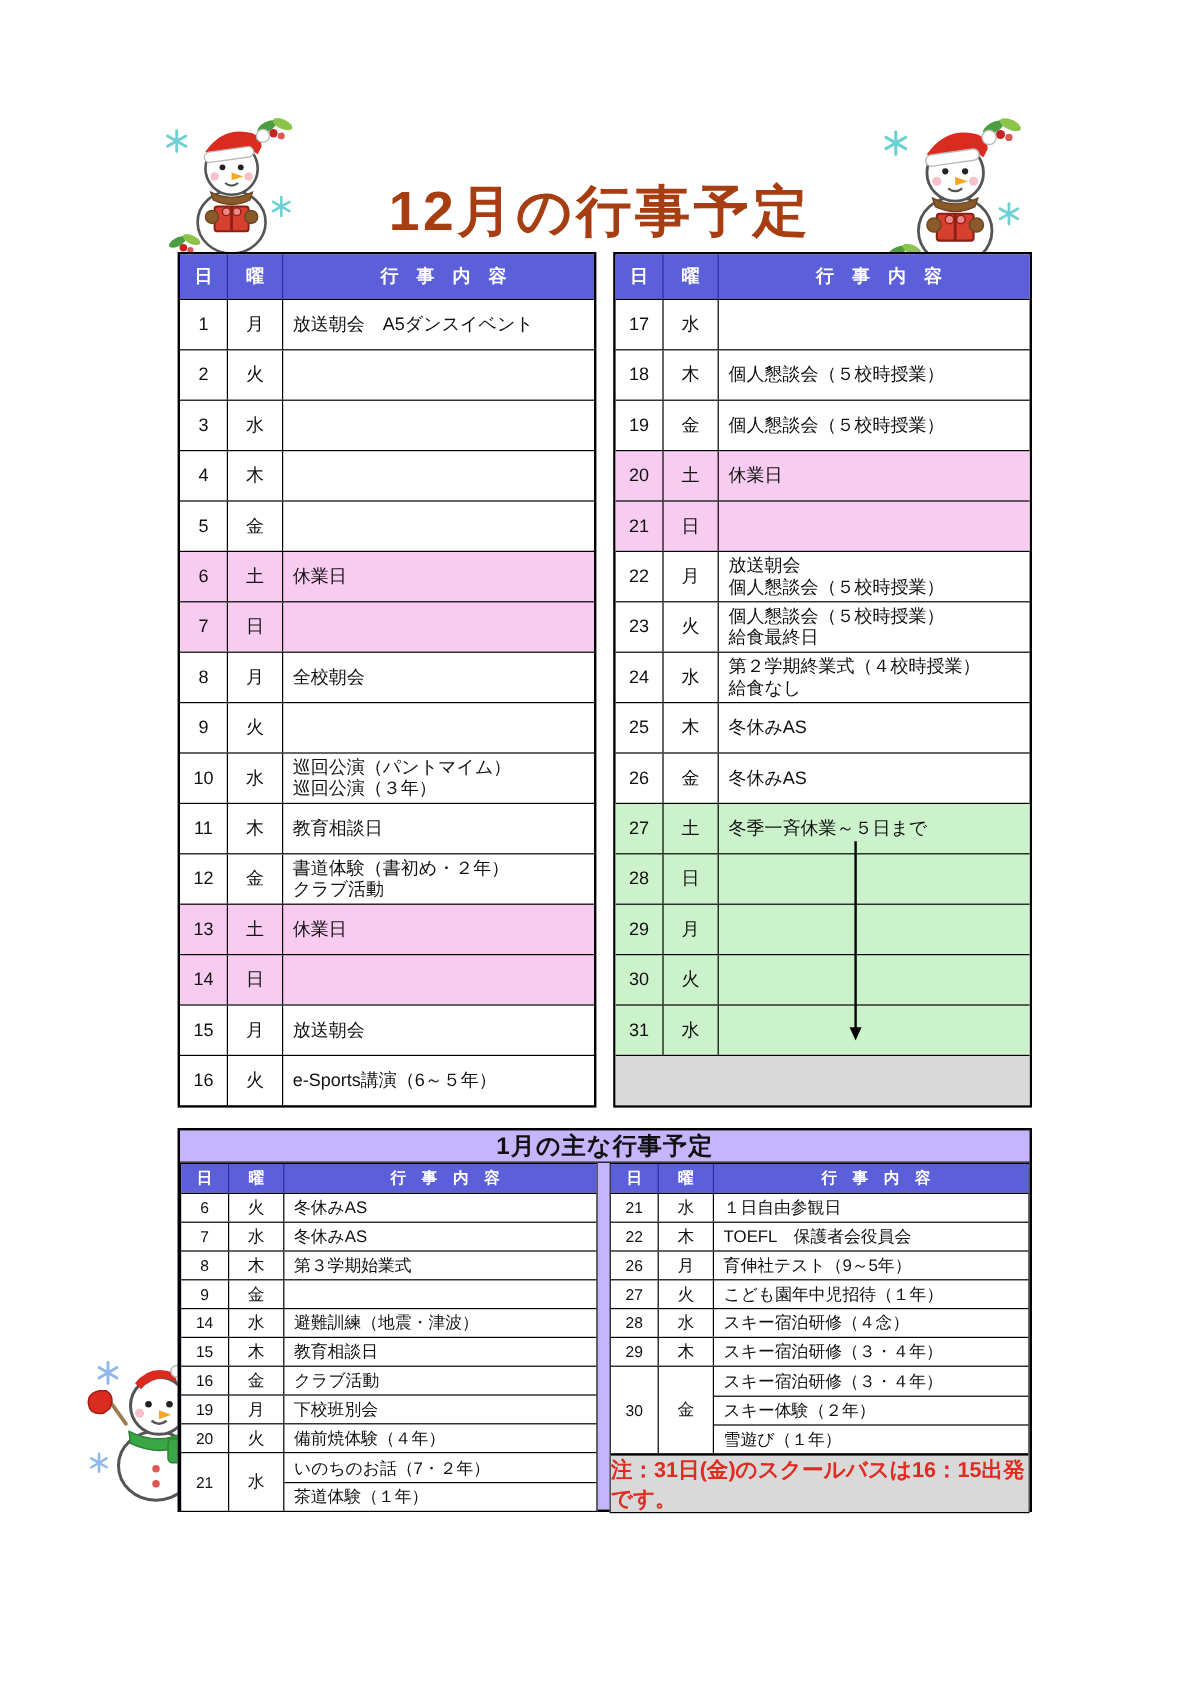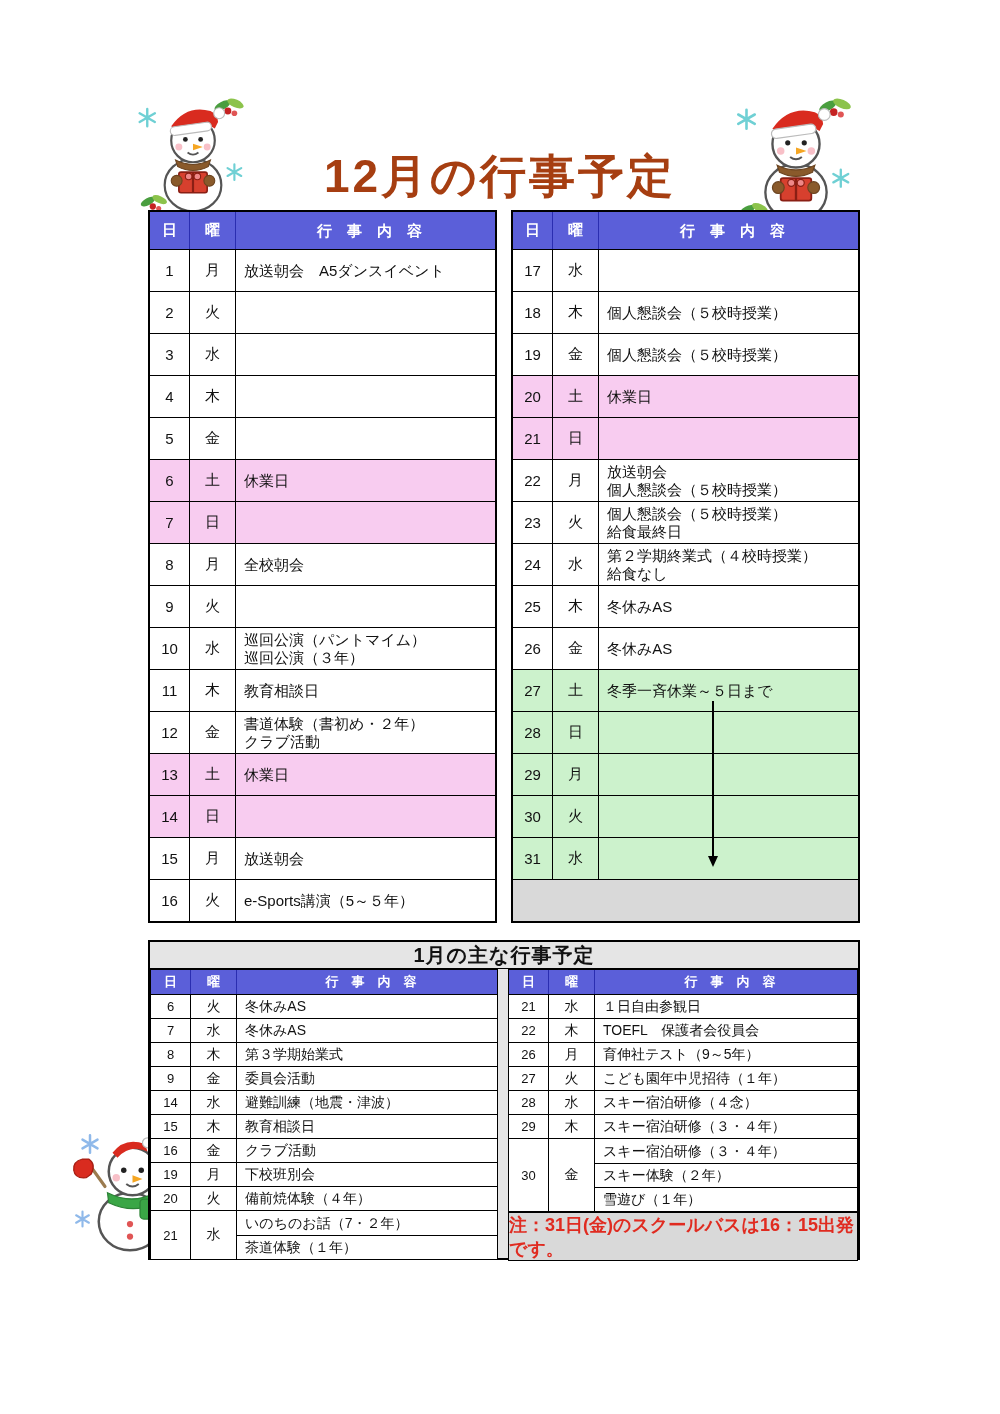--- a/index.html
+++ b/index.html
@@ -35,21 +35,21 @@
   .bg-green{background:var(--green)}
 
   .grayrow{height:42px;background:var(--gray);border-top:1px solid #000}
 
   .arrow{position:absolute;left:199px;top:489px;height:156px;width:0;border-left:2px solid #000}
   .arrow::after{content:"";position:absolute;left:-6px;bottom:-10px;width:0;height:0;
     border-left:5px solid transparent;border-right:5px solid transparent;border-top:11px solid #000}
 
   
   .jan-box{position:absolute;left:148px;top:940px;width:712px;height:320px;
-    border:2px solid #000;background:#e5e5e5;z-index:1}
+    border:2px solid #000;background:#c4b5fd;z-index:1}
   .jan-title{height:27px;border-bottom:1px solid #000;display:flex;align-items:center;
     justify-content:center;font-size:20px;font-weight:bold;letter-spacing:1px}
   .jan-table{position:absolute;border:1px solid #000;background:#fff}
   .jan-left{left:0;top:27px;width:348px}
   .jan-right{left:358px;top:27px;width:350px}
   .jan-table .hrow{height:24px}
   .jan-table .hrow .c{font-size:13px}
   .jan-table .row{height:24px;font-size:14px}
   .jan-table .row .c.day{font-size:13px}
   .jan-table .row.split{height:auto}
@@ -222,21 +222,21 @@
           <div class="c content"></div>
         </div>
         <div class="row">
           <div class="c day">15</div>
           <div class="c wd">月</div>
           <div class="c content">放送朝会</div>
         </div>
         <div class="row">
           <div class="c day">16</div>
           <div class="c wd">火</div>
-          <div class="c content">e-Sports講演（5～５年）</div>
+          <div class="c content">e-Sports講演（6～５年）</div>
         </div>
       </div>
   </div>
 
   <div class="cal dec-right">
     <div class="hrow">
       <div class="c day">日</div>
       <div class="c wd">曜</div>
       <div class="c content">行　事　内　容</div>
     </div>
@@ -353,21 +353,20 @@
             <div class="c content">冬休みAS</div>
           </div>
           <div class="row">
             <div class="c day">8</div>
             <div class="c wd">木</div>
             <div class="c content">第３学期始業式</div>
           </div>
           <div class="row">
             <div class="c day">9</div>
             <div class="c wd">金</div>
-            <div class="c content">委員会活動</div>
           </div>
           <div class="row">
             <div class="c day">14</div>
             <div class="c wd">水</div>
             <div class="c content">避難訓練（地震・津波）</div>
           </div>
           <div class="row">
             <div class="c day">15</div>
             <div class="c wd">木</div>
             <div class="c content">教育相談日</div>

